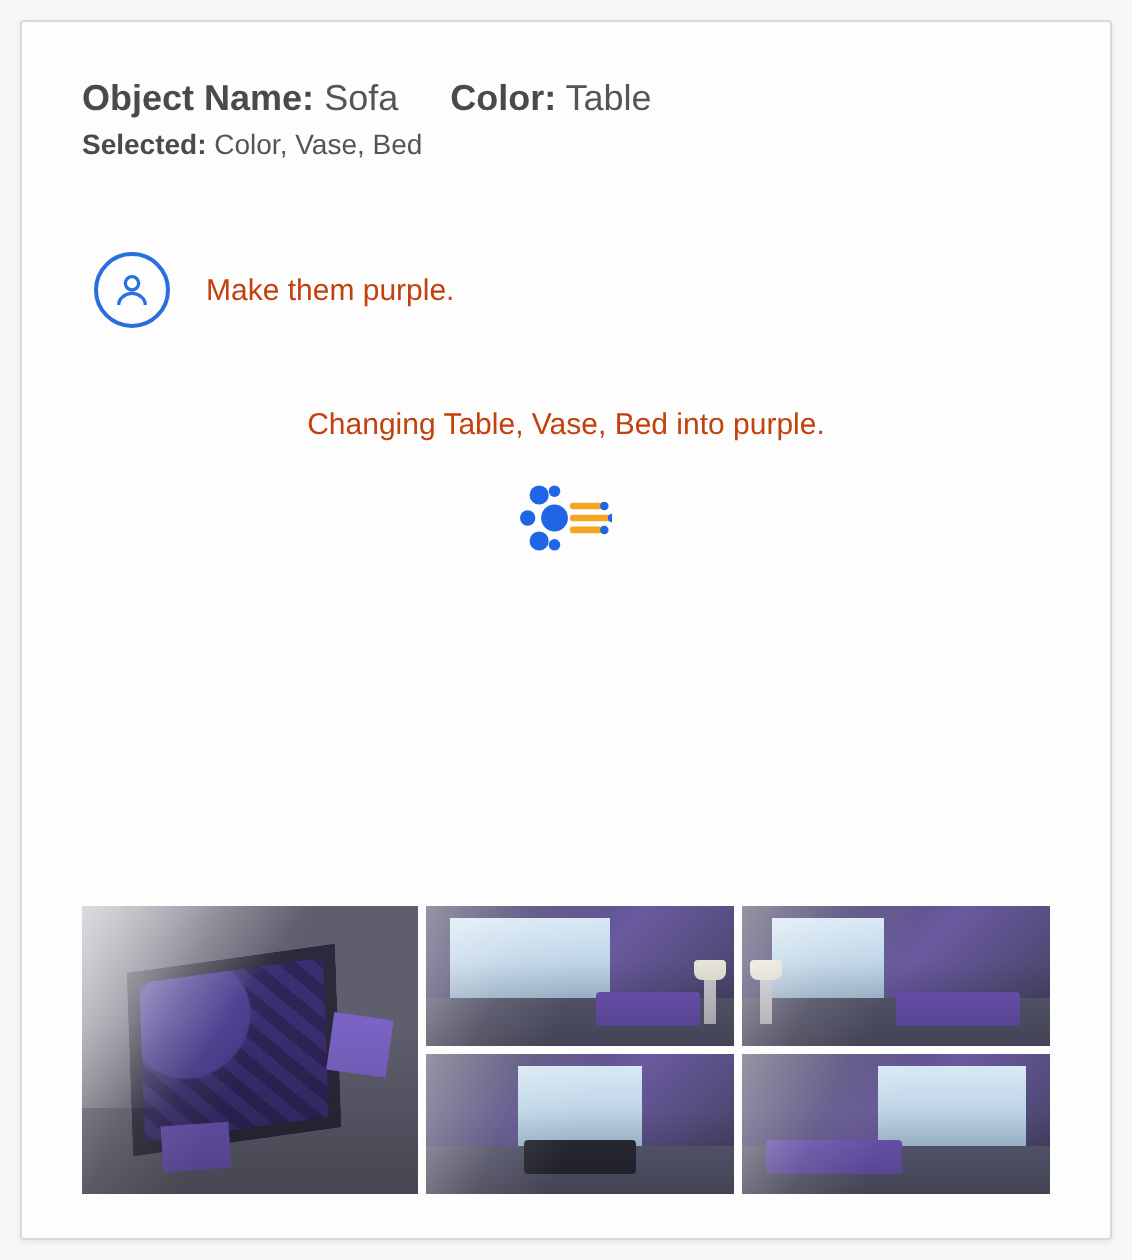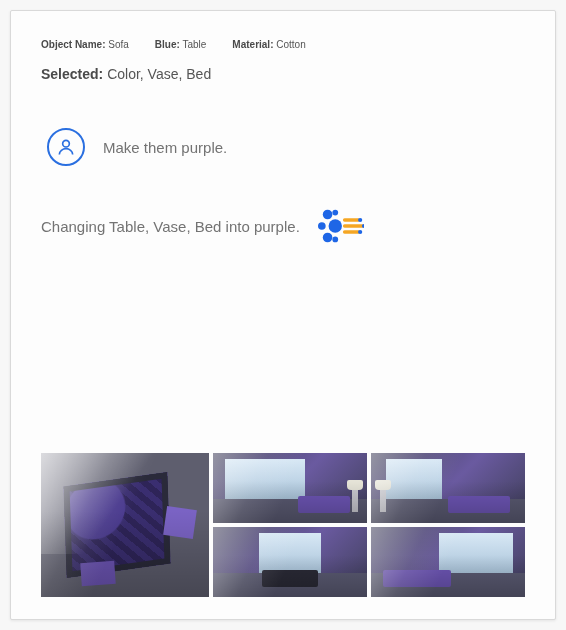--- a/index.html
+++ b/index.html
@@ -20,37 +20,37 @@
     border-radius: 2px;
     box-shadow: 0 1px 3px rgba(0,0,0,0.08);
     padding: 28px 30px 22px 30px;
     display: flex;
     flex-direction: column;
     position: relative;
   }
   .meta-row {
     display: flex;
     gap: 26px;
-    margin-bottom: 16px;
+    margin-bottom: 4px;
     color: #555;
-    font-size: 10px;
+    font-size: 18px;
   }
   .meta-row .label { font-weight: 600; color: #4a4a4a; }
   .selected-row {
     color: #555;
     font-size: 14px;
     margin-bottom: 46px;
   }
   .selected-row .label { font-weight: 600; color: #4a4a4a; margin-top: 10px; }
 
   .chat { flex: 1; display: flex; flex-direction: column; gap: 40px; }
   .msg { display: flex; align-items: center; gap: 18px; }
   .msg.user { justify-content: flex-start; padding-left: 6px; }
-  .msg.ai   { justify-content: flex-start; padding-right: 0; }
-  .msg .text { font-size: 15px; color: #737373; }
+  .msg.ai   { justify-content: flex-start; padding-right: 0; flex-direction: column; }
+  .msg .text { font-size: 15px; color: #c2410c; }
 
   .avatar-user {
     width: 38px; height: 38px;
     border: 2px solid #2a6fe0;
     border-radius: 50%;
     display: flex; align-items: center; justify-content: center;
     flex-shrink: 0;
   }
   .avatar-user svg { width: 20px; height: 20px; stroke: #2a6fe0; fill: none; stroke-width: 2; }
 
@@ -137,26 +137,22 @@
 <body>
 
 <div class="panel">
 
   <div class="meta-row">
     <span>
       <span class="label">Object Name:</span>
       <span>Sofa</span>
     </span>
     <span>
-      <span class="label">Blue:</span>
+      <span class="label">Color:</span>
       <span>Table</span>
-    </span>
-    <span>
-      <span class="label">Material:</span>
-      <span>Cotton</span>
     </span>
   </div>
 
   <div class="selected-row">
     <span class="label">Selected:</span>
     <span>Color, Vase, Bed</span>
   </div>
 
   <div class="chat">
 

